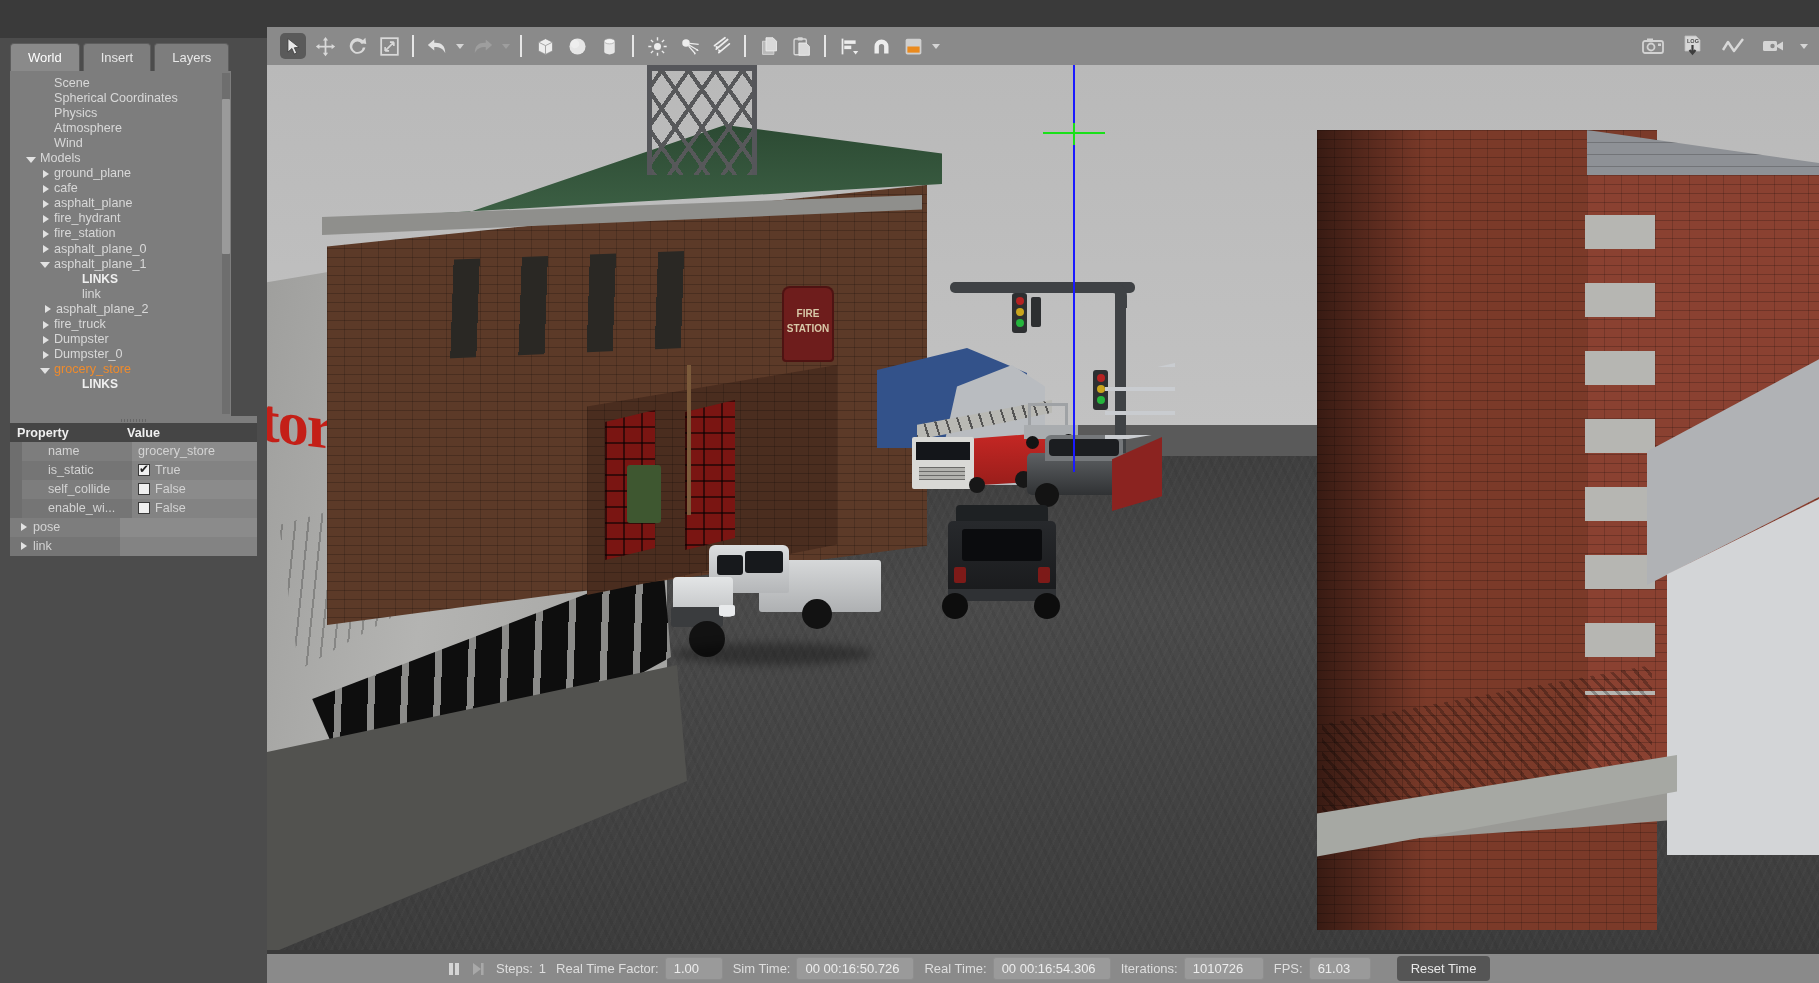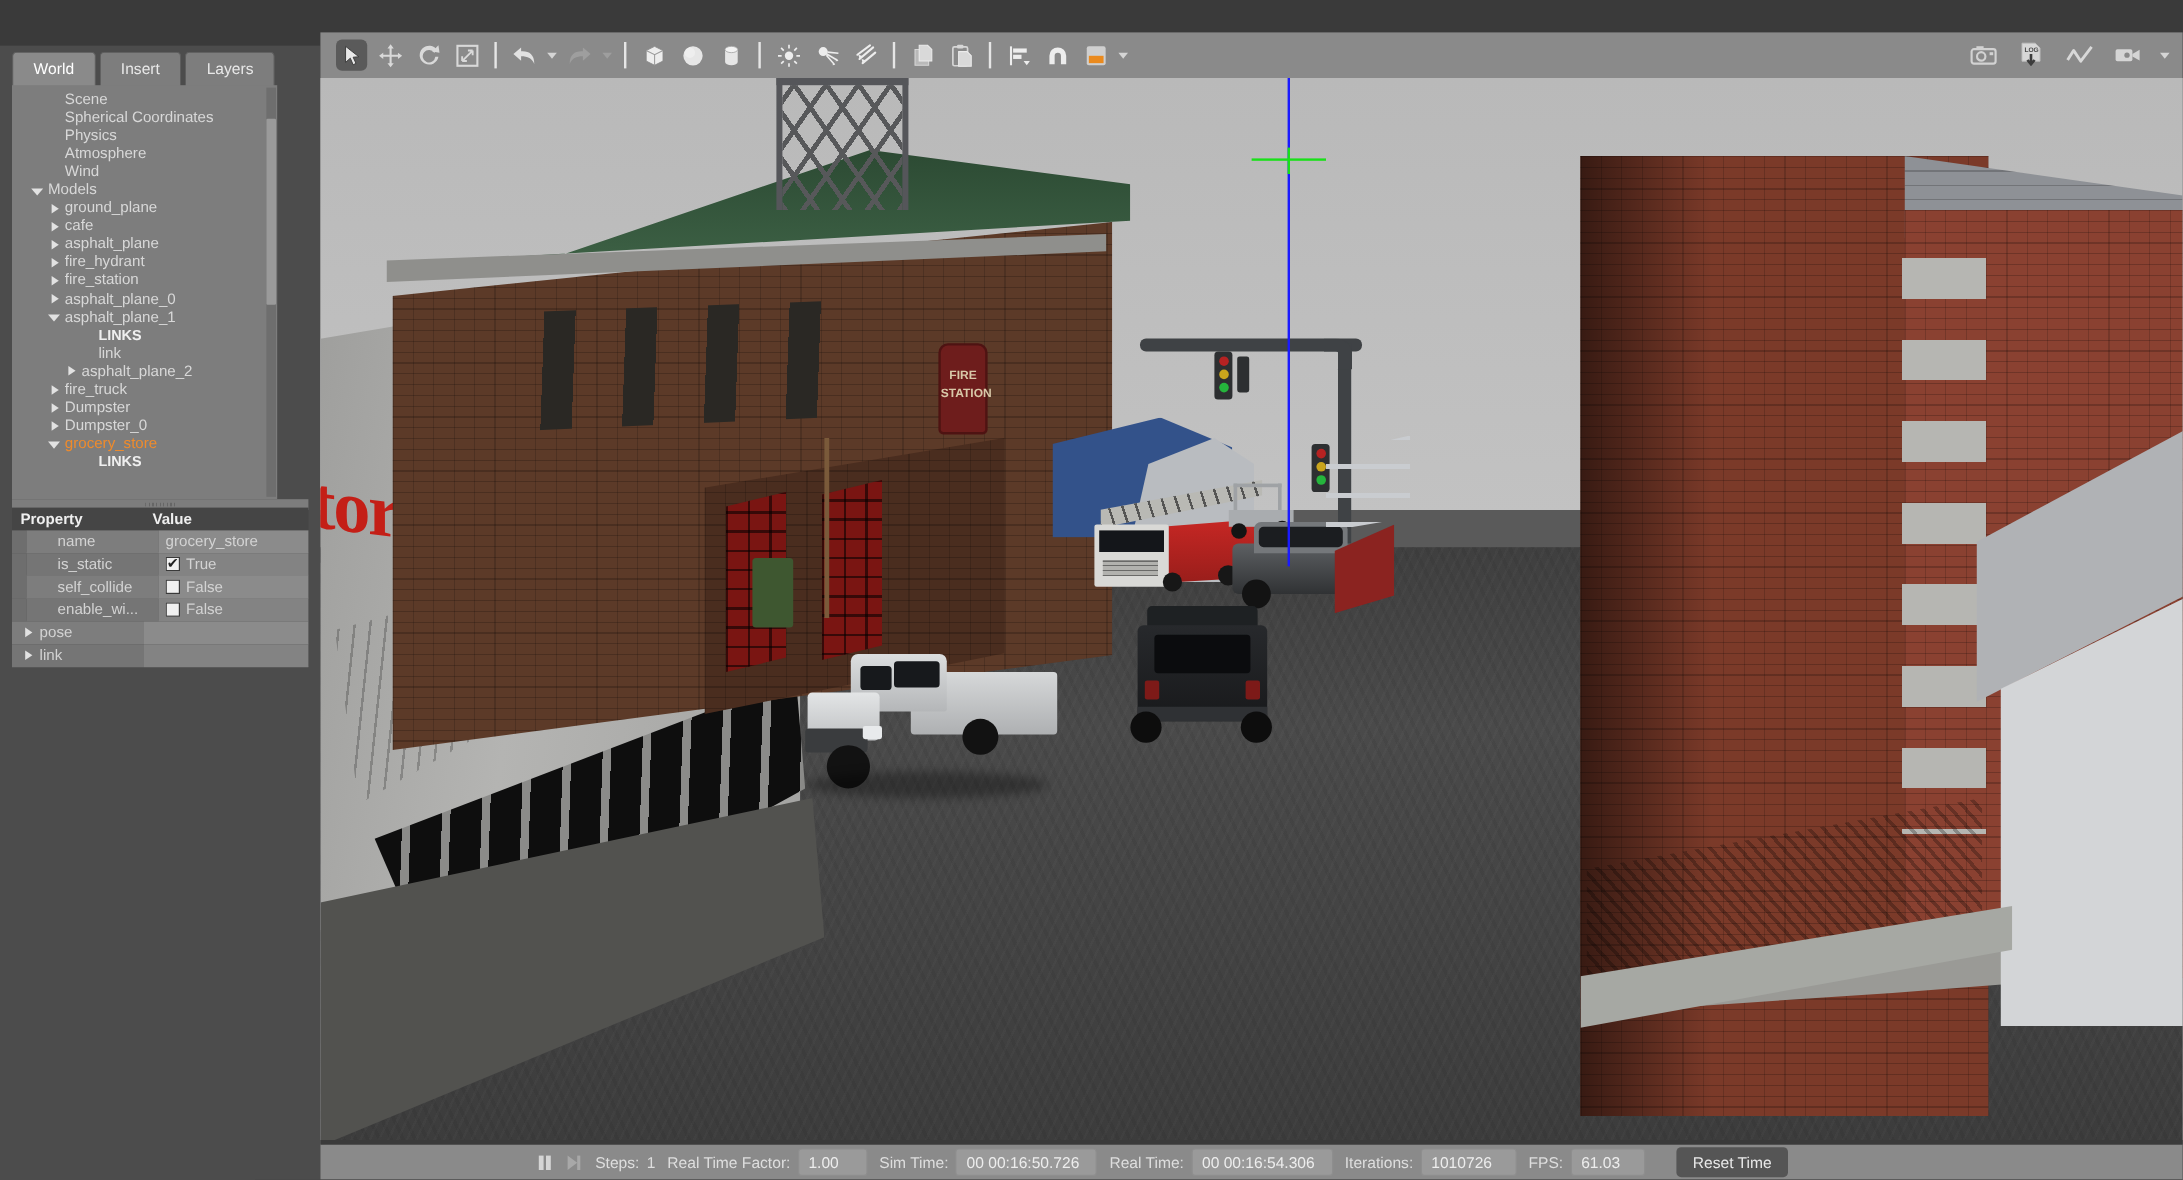--- a/index.html
+++ b/index.html
@@ -288,21 +288,21 @@
             <span>asphalt_plane_1</span>
           </div>
           <div class="tnode bold" style="padding-left: 58px;">
             <span class="arrow"></span>
             <span>LINKS</span>
           </div>
           <div class="tnode" style="padding-left: 58px;">
             <span class="arrow"></span>
             <span>link</span>
           </div>
-          <div class="tnode" style="padding-left: 44px;">
+          <div class="tnode" style="padding-left: 32px;">
             <span class="arrow closed"></span>
             <span>asphalt_plane_2</span>
           </div>
           <div class="tnode" style="padding-left: 30px;">
             <span class="arrow closed"></span>
             <span>fire_truck</span>
           </div>
           <div class="tnode" style="padding-left: 30px;">
             <span class="arrow closed"></span>
             <span>Dumpster</span>
@@ -619,21 +619,21 @@
     <div class="poly brick" style="left:60px;top:120px;width:600px;height:440px;background-color:#5c3a28;
                 clip-path:polygon(0 14%,600px 0%,600px 82%,0 100%);"></div>
     <div class="poly" style="left:55px;top:60px;width:620px;height:95px;background:linear-gradient(#2c4a33,#3d6145);
                 clip-path:polygon(20% 100%,65% 0%,100% 30%,100% 62%,0 100%);"></div>
     <div class="poly" style="left:55px;top:130px;width:620px;height:40px;background:#8f8f8c;
                 clip-path:polygon(0 55%,600px 0%,600px 36%,0 100%);"></div>
     <div class="poly" style="left:380px;top:0px;width:110px;height:110px;background:
                 repeating-linear-gradient(55deg,#57585a 0 4px,transparent 4px 22px),
                 repeating-linear-gradient(-55deg,#57585a 0 4px,transparent 4px 22px);
                 border-left:5px solid #55565a;border-right:5px solid #55565a;border-top:6px solid #55565a;"></div>
-    <div class="poly" style="left:517px;top:223px;width:37px;height:72px;background:#6e1d1c;border-radius:6px 6px 2px 2px;
+    <div class="poly" style="left:517px;top:223px;width:48px;height:72px;background:#6e1d1c;border-radius:6px 6px 2px 2px;
                 color:#d8c8a8;font-size:10px;text-align:center;padding-top:18px;line-height:15px;font-weight:bold;
                 box-shadow:0 0 0 2px #4e1312;">
       <span>FIRE STATION</span>
     </div>
     <div class="poly brick" style="left:320px;top:300px;width:250px;height:230px;background-color:#4a2d1f;
                 clip-path:polygon(0 18%,250px 0%,250px 78%,0 100%);"></div>
     <div class="poly" style="left:338px;top:345px;width:50px;height:150px;background:#7a1512;
                 clip-path:polygon(0 8%,100% 0%,100% 92%,0 100%);
                 background-image:repeating-linear-gradient(to bottom,rgba(0,0,0,.55) 0 2px,transparent 2px 16px),repeating-linear-gradient(to right,rgba(0,0,0,.55) 0 2px,transparent 2px 18px);"></div>
     <div class="poly" style="left:418px;top:335px;width:50px;height:150px;background:#7a1512;

